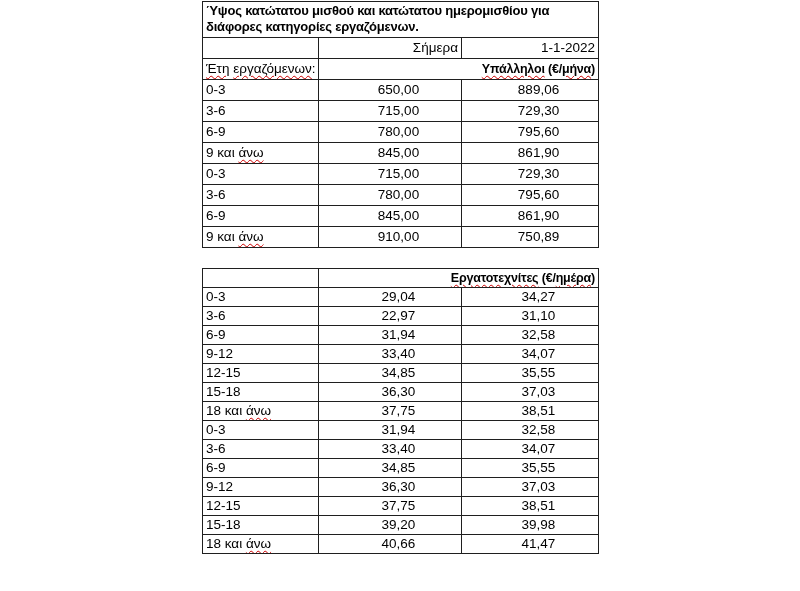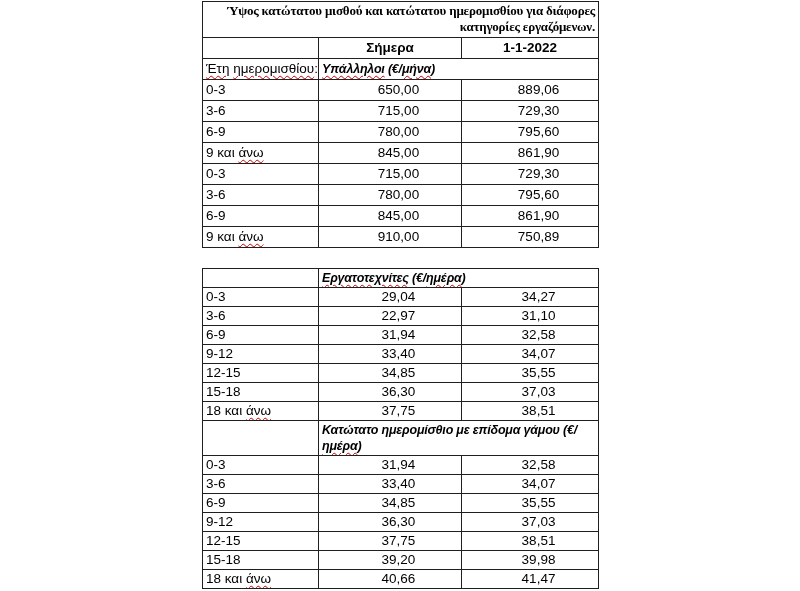--- a/index.html
+++ b/index.html
@@ -35,32 +35,30 @@
   .t2 td { height: 18px; line-height: 16px; }
 
   td.title {
     font-weight: bold;
     font-size: 13px;
     line-height: 16px;
     height: 33px;
     padding: 1px 3px;
     white-space: normal;
     letter-spacing: -0.2px;
-    text-align: right;
+    text-align: left;
     vertical-align: top;
-    font-family: Liberation Serif, serif;
-  }
-  td.colhead { font-weight: bold; text-align: center; }
+  }
+  td.colhead { font-weight: normal; text-align: right; }
   td.sec {
     font-weight: bold;
-    text-align: left;
+    text-align: right;
     font-size: 12.5px;
     letter-spacing: -0.2px;
     white-space: nowrap;
-    font-style: italic;
   }
   td.sec.wrap {
     white-space: normal;
     height: 32px;
     line-height: 16px;
     padding: 1px 3px;
   }
   td.lbl { text-align: left; }
   td.num { text-align: center; padding-left: 20px; }
 
@@ -86,21 +84,21 @@
     <tbody id="t1body">
       <tr>
         <td colspan="3" class="title">Ύψος κατώτατου μισθού και κατώτατου ημερομισθίου για διάφορες κατηγορίες εργαζόμενων.</td>
       </tr>
       <tr>
         <td class="lbl"></td>
         <td class="colhead">Σήμερα</td>
         <td class="colhead">1-1-2022</td>
       </tr>
     <tr>
-          <td class="lbl"><span class="sq">Έτη</span> <span class="sq">ημερομισθίου</span>:</td>
+          <td class="lbl"><span class="sq">Έτη</span> <span class="sq">εργαζόμενων</span>:</td>
           <td class="sec" colspan="2"><span class="sq">Υπάλληλοι</span> (€/<span class="sq">μήνα</span>)</td>
         </tr>
         <tr>
           <td class="lbl">0-3</td>
           <td class="num">650,00</td>
           <td class="num">889,06</td>
         </tr>
         <tr>
           <td class="lbl">3-6</td>
           <td class="num">715,00</td>
@@ -179,24 +177,20 @@
           <td class="lbl">15-18</td>
           <td class="num">36,30</td>
           <td class="num">37,03</td>
         </tr>
         <tr>
           <td class="lbl">18 και <span class="sq">άνω</span></td>
           <td class="num">37,75</td>
           <td class="num">38,51</td>
         </tr>
         <tr>
-          <td class="lbl"></td>
-          <td class="sec wrap" colspan="2">Κατώτατο ημερομίσθιο με επίδομα γάμου (€/<span class="sq">ημέρα</span>)</td>
-        </tr>
-        <tr>
           <td class="lbl">0-3</td>
           <td class="num">31,94</td>
           <td class="num">32,58</td>
         </tr>
         <tr>
           <td class="lbl">3-6</td>
           <td class="num">33,40</td>
           <td class="num">34,07</td>
         </tr>
         <tr>

